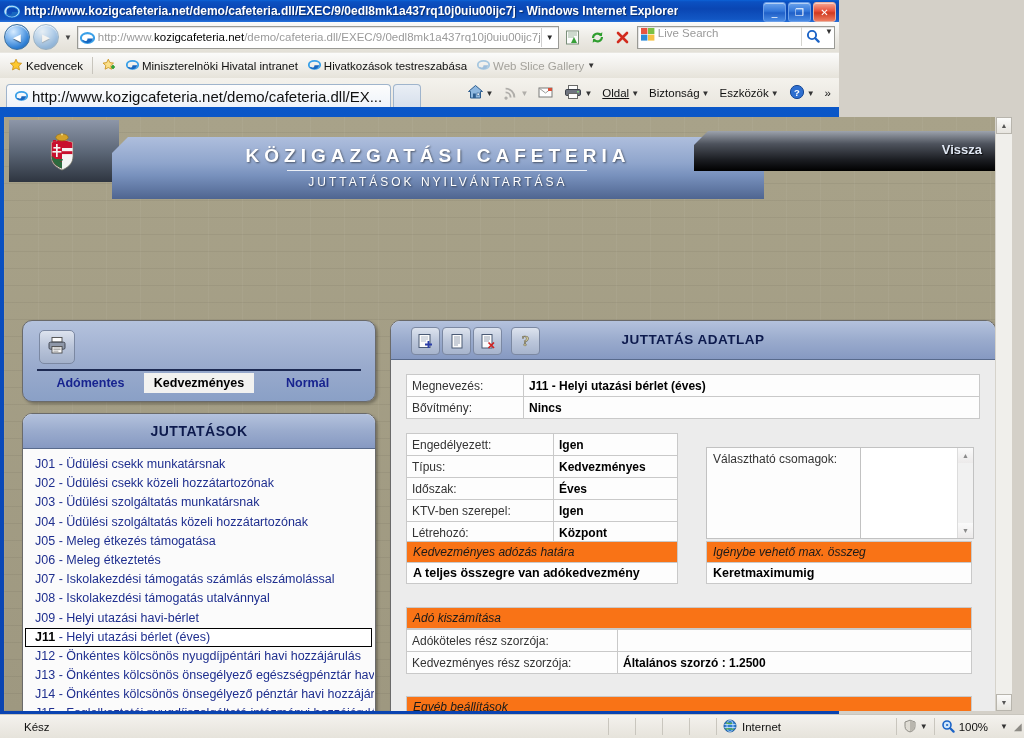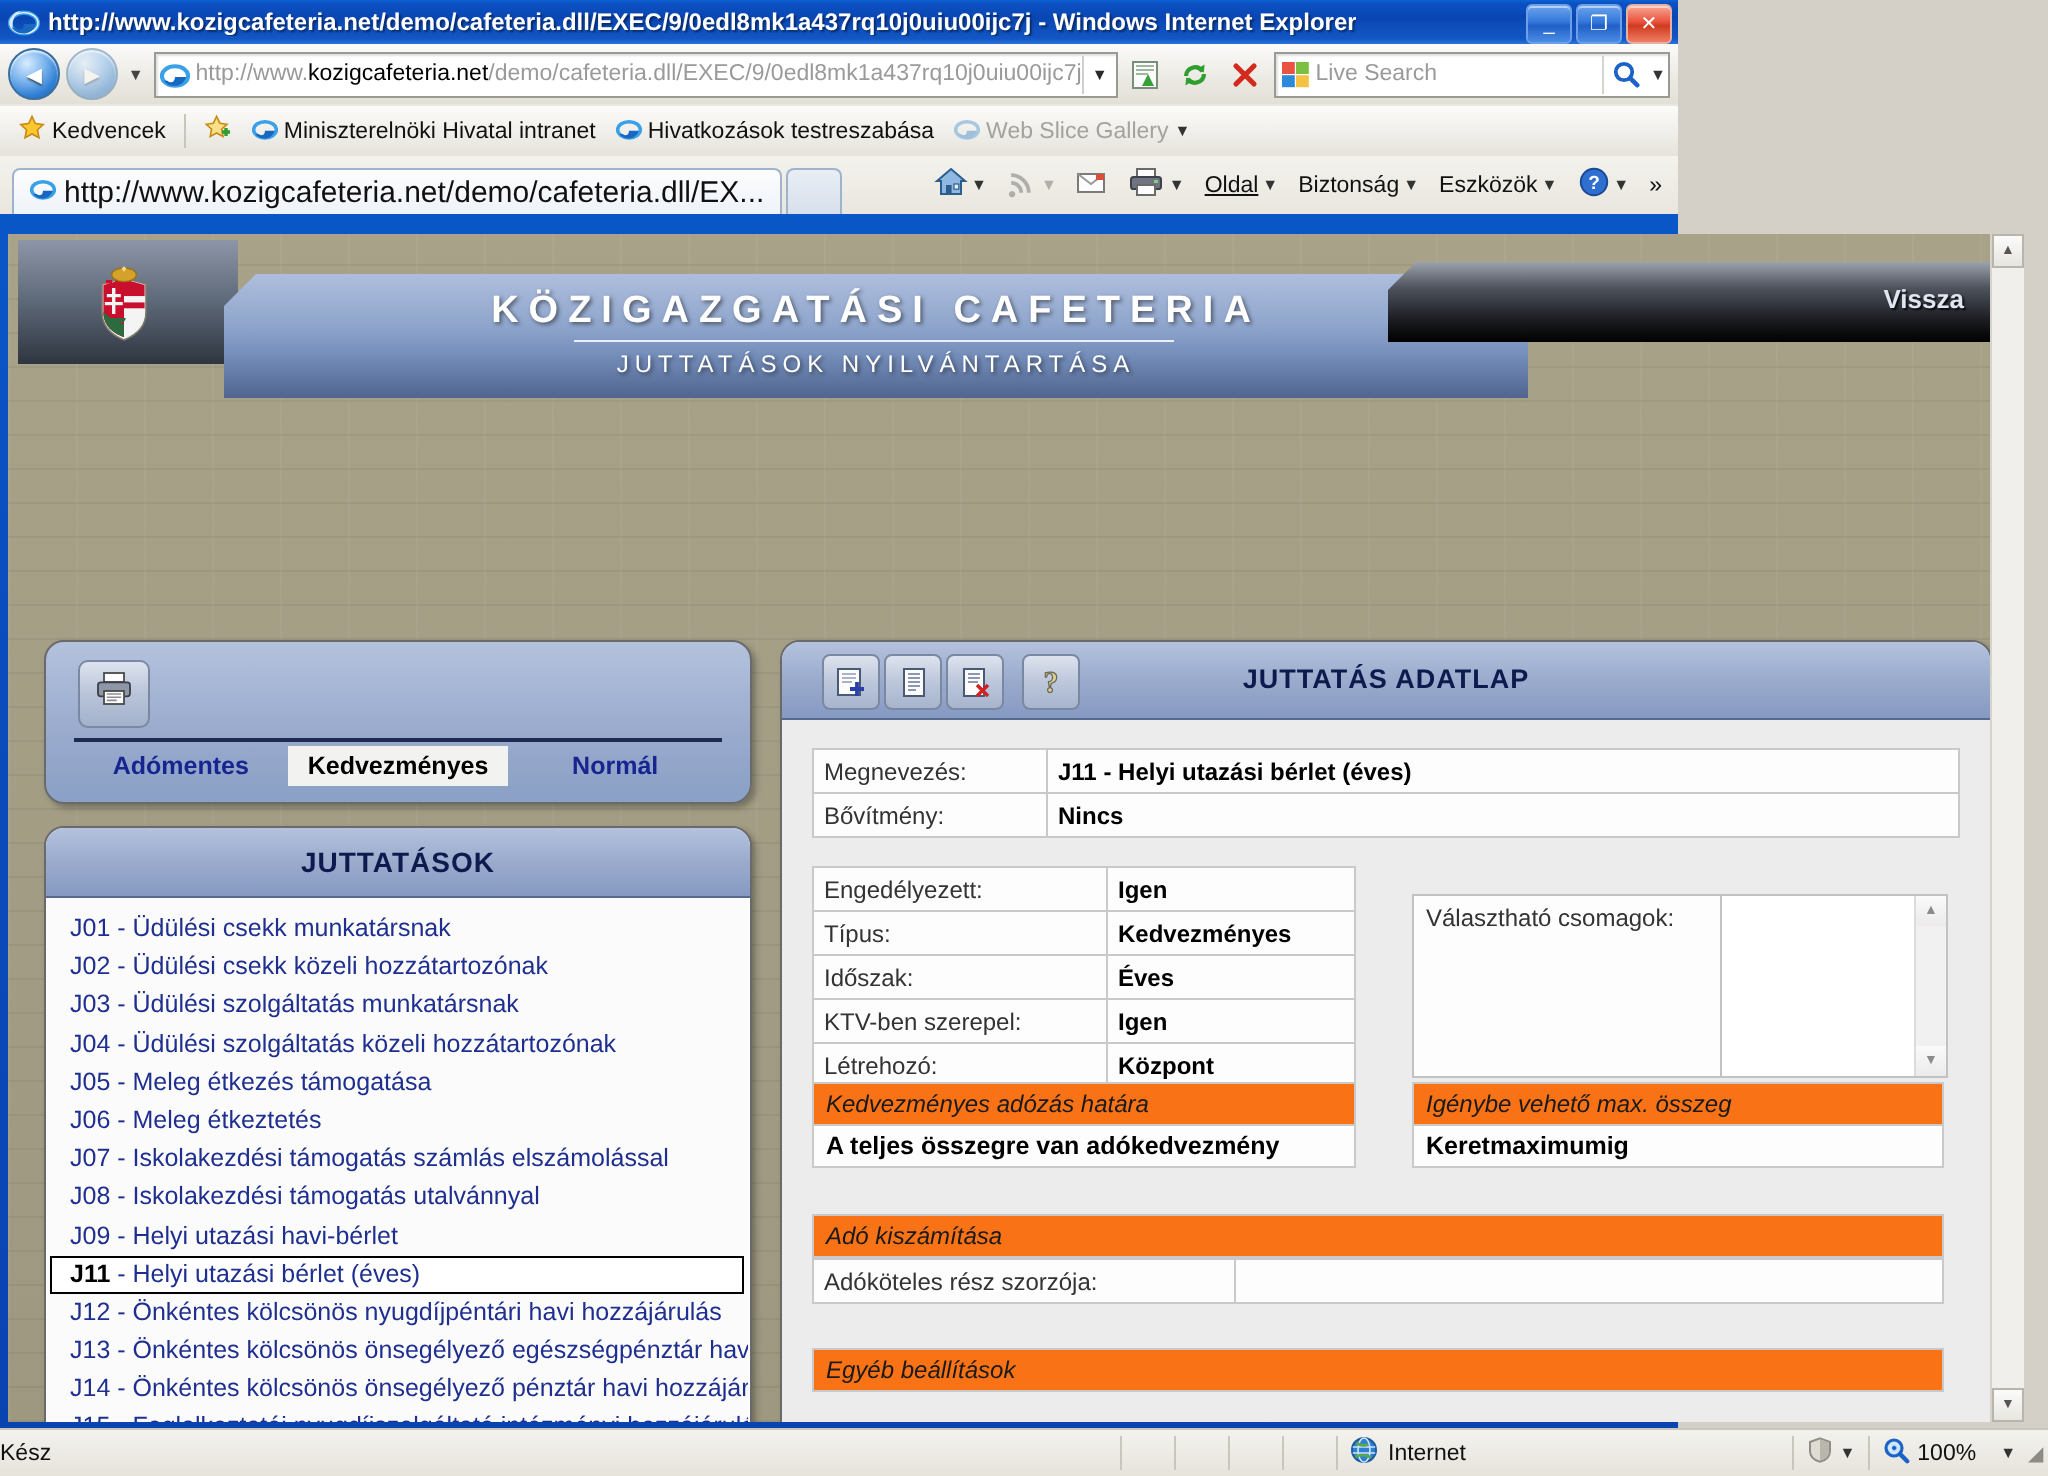--- a/index.html
+++ b/index.html
@@ -41,21 +41,21 @@
      font-weight:bold;text-shadow:0 1px 1px rgba(0,0,0,.5);}
   .navdrop{width:12px;text-align:center;font-size:8px;color:#444;cursor:default;}
   #addrwrap{flex:1 1 auto;display:flex;align-items:center;height:21px;
      background:#fff;border:1px solid #9a9a95;box-shadow:inset 1px 1px 1px rgba(0,0,0,.12);}
   #addrwrap .ie-ico{width:15px;height:15px;margin:0 3px 0 2px;flex:0 0 auto;}
   #addrtext{flex:1 1 auto;font-size:11.5px;color:#9a9a9a;white-space:nowrap;overflow:hidden;}
   #addrtext b{color:#000;font-weight:normal;}
   #addrdrop{width:16px;height:19px;display:flex;align-items:center;justify-content:center;
      font-size:8px;color:#2a2a2a;border-left:1px solid #cfcfcf;}
   .tbbtn{width:22px;height:21px;display:flex;align-items:center;justify-content:center;flex:0 0 auto;}
-  #searchwrap{width:200px;display:flex;align-items:center;height:21px;
+  #searchwrap{width:200px;display:flex;height:21px;
      background:#fff;border:1px solid #9a9a95;box-shadow:inset 1px 1px 1px rgba(0,0,0,.12);}
   #searchwrap .flaglogo{width:14px;height:13px;margin:0 3px;flex:0 0 auto;}
   #searchtext{flex:1 1 auto;font-size:11.5px;color:#9a9a9a;}
   #searchgo{width:22px;height:19px;display:flex;align-items:center;justify-content:center;
      border-left:1px solid #d5d5d0;}
   #searchdrop{width:10px;font-size:8px;color:#333;text-align:center;}
   
   #favbar{height:25px;display:flex;align-items:center;gap:0;padding:0 4px;font-size:11.5px;
      background:linear-gradient(180deg,#fbfbfa 0%,#efede8 60%,#e6e3da 100%);
      border-top:1px solid #e9e7e1;}
@@ -550,40 +550,44 @@
         </div>
 
         <div style="margin-top:20px;width:566px">
           <div class="secthead">Adó kiszámítása</div>
           <table class="f" style="width:100%;table-layout:fixed">
             <tbody>
                 <tr>
               <td class="lbl" style="width:200px">Adóköteles rész szorzója:</td>
               <td class="val"></td>
             </tr>
+            <tr>
+              <td class="lbl">Kedvezményes rész szorzója:</td>
+              <td class="val">Általános szorzó : 1.2500</td>
+            </tr>
           </tbody>
             </table>
         </div>
 
         <div style="margin-top:22px;width:566px">
           <div class="secthead">Egyéb beállítások</div>
 
         </div>
 
       </div>
     </div>
 
     <div id="scrollbar">
       <div class="sbbtn">▲</div>
       <div class="sbbtn bot">▼</div>
     </div>
   </div>
 
   <div id="statusbar">
-    <div style="padding:0 0;width:560px">Kész</div>
+    <div style="padding:0 24px;width:560px">Kész</div>
     <div class="vsep"></div>
     <div style="width:26px"></div>
     <div class="vsep"></div>
     <div style="width:26px"></div>
     <div class="vsep"></div>
     <div style="width:26px"></div>
     <div class="vsep"></div>
     <div style="width:26px"></div>
     <div class="vsep"></div>
     <div class="seg" style="border-left:none;gap:5px">

